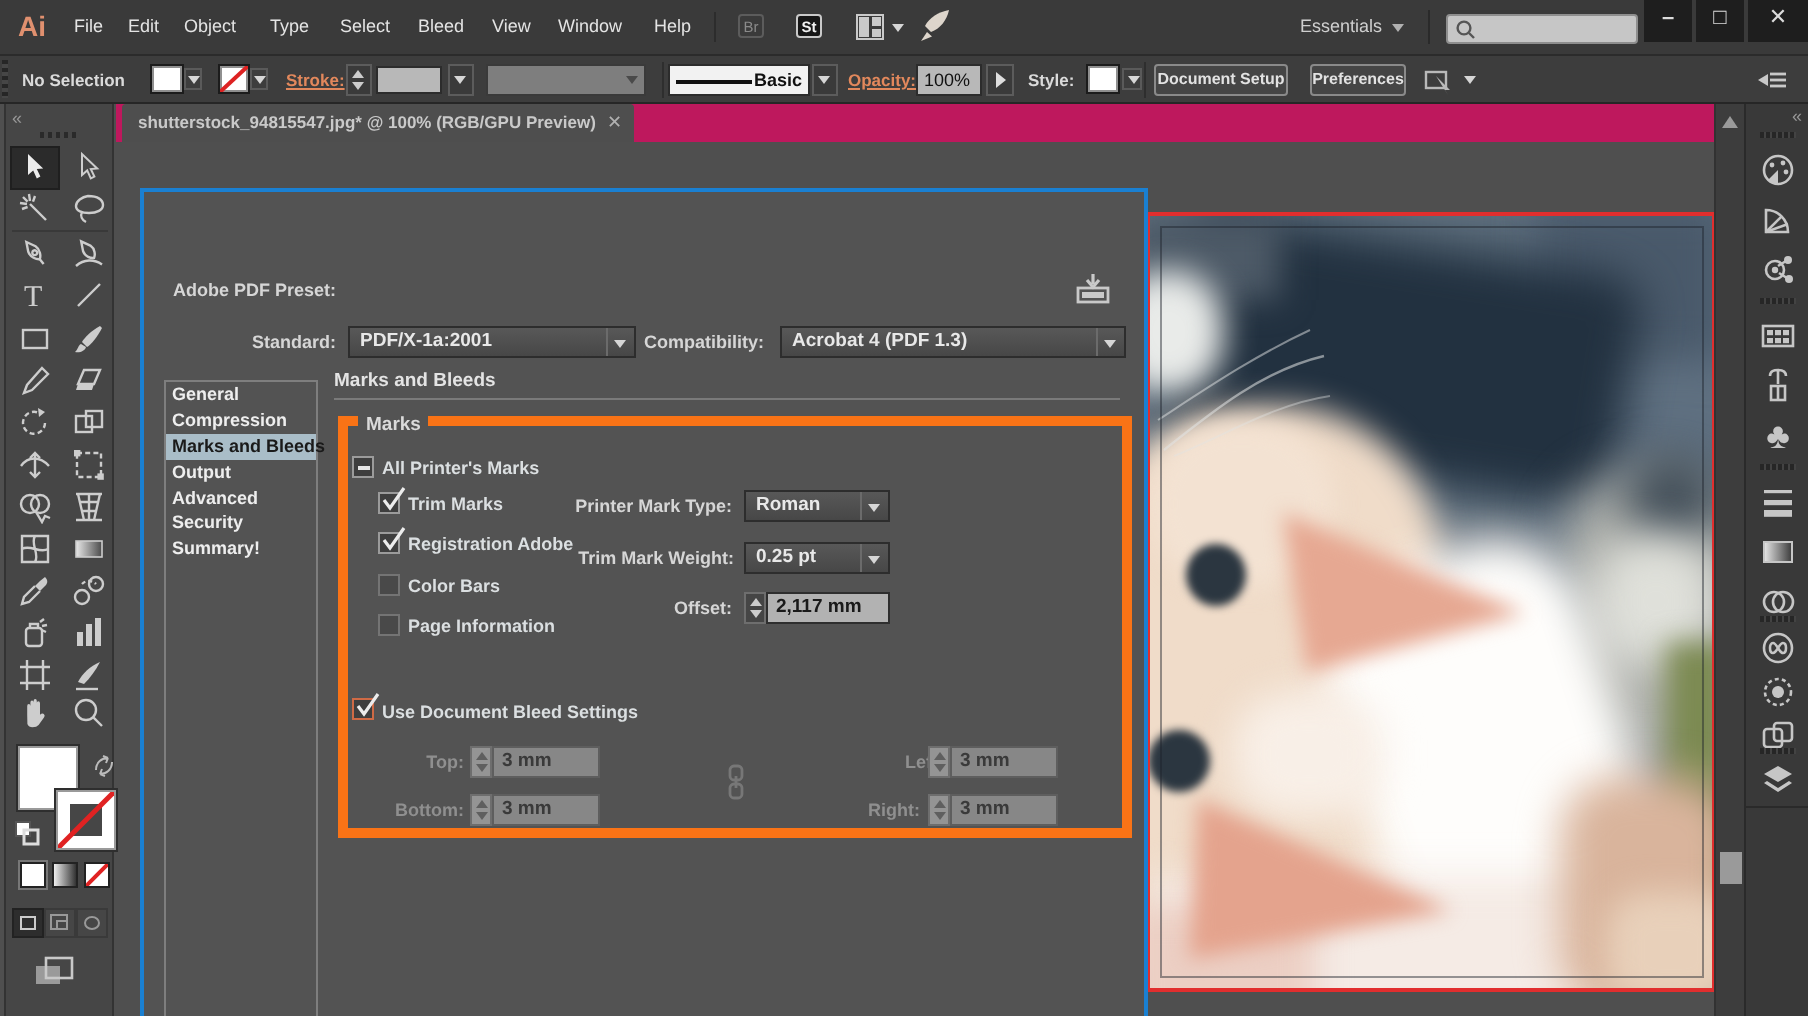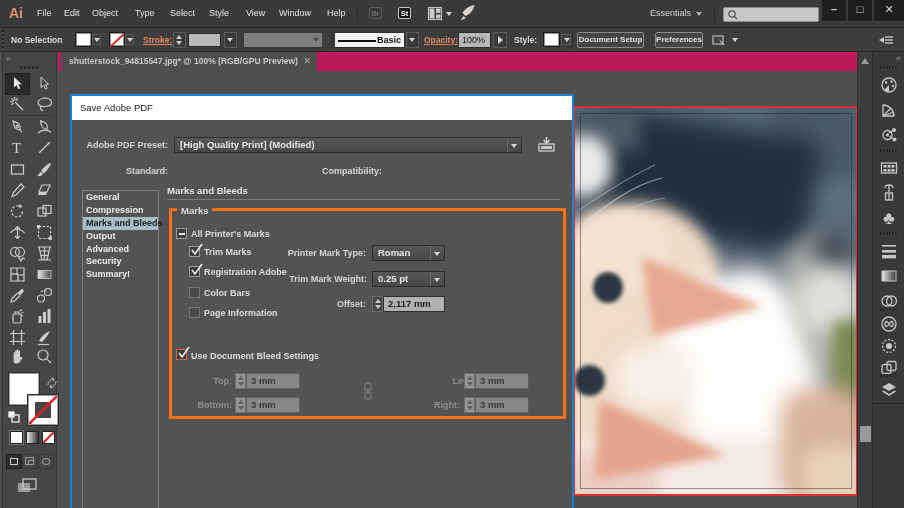--- a/index.html
+++ b/index.html
@@ -42,21 +42,21 @@
 
 #dialog { position:absolute; left:70px; top:94px; width:504px; height:416px; background:#535353; border:2px solid #1a80d2; }
 #dtitle { position:absolute; left:0; top:0; width:500px; height:24px; background:#ffffff; color:#1a1a1a; font-size:9.5px; line-height:24px; padding-left:8px; }
 .dlabel { position:absolute; font-size:9px; font-weight:bold; color:#d6d6d6; text-align:right; line-height:15px; white-space:nowrap; }
 .ddrop { position:absolute; height:16px; background:linear-gradient(#585858,#474747); border:1px solid #2d2d2d; font-size:9.5px; font-weight:bold; color:#e8e8e8; line-height:14px; padding-left:5px; white-space:nowrap; }
 .ddrop .arr { position:absolute; right:0; top:0; bottom:0; width:14px; border-left:1px solid #6b6b6b; }
 .cb { position:absolute; width:11px; height:11px; background:#3e3e3e; border:1px solid #9b9b9b; }
 .cb-un { position:absolute; width:11px; height:11px; background:#494949; border:1px solid #747474; }
 .cblabel { position:absolute; font-size:9px; font-weight:bold; color:#dbdfe1; line-height:13px; white-space:nowrap; }
 .check { position:absolute; left:0px; top:-4px; width:14px; height:14px; fill:none; stroke:#ececec; stroke-width:1.6; }
-.fieldset { position:absolute; border:3px solid #f97316; }
+.fieldset { position:absolute; border:5px solid #f97316; }
 .legend { position:absolute; top:-7px; left:5px; background:#535353; padding:0 4px; font-size:9.5px; font-weight:bold; color:#dadada; line-height:13px; }
 .spin { position:absolute; width:11px; height:16px; background:#454545; border:1px solid #6e6e6e; }
 .dinput { position:absolute; height:16px; background:#b2b2b2; border:1px solid #2e2e2e; font-size:9.5px; font-weight:bold; color:#1a1a1a; line-height:14px; padding-left:4px; }
 .dis-input { position:absolute; height:16px; background:#878787; border:1px solid #5e5e5e; font-size:9.5px; font-weight:bold; color:#3a3a3a; line-height:14px; padding-left:4px; }
 .dis-spin { position:absolute; width:11px; height:16px; background:#949494; border:1px solid #6e6e6e; }
 .dis-label { position:absolute; font-size:9px; font-weight:bold; color:#8f8f8f; text-align:right; line-height:15px; }
 #dlist { position:absolute; left:10px; top:94px; width:77px; height:320px; border:1px solid #7e7e7e; font-size:9px; font-weight:bold; color:#eeeeee; }
 #dlist div { height:12.9px; line-height:12.9px; padding-left:3px; white-space:nowrap; }
 #dlist .sel { background:#a9bdc8; color:#1a1a1a; }
 .utri { position:absolute; width:0; height:0; border-left:3.5px solid transparent; border-right:3.5px solid transparent; border-bottom:4px solid #ccc; }
@@ -65,21 +65,21 @@
 </head>
 <body>
 
 <div id="menubar">
   <div id="ailogo">Ai</div>
   <div class="menu" style="left:37px">File</div>
   <div class="menu" style="left:64px">Edit</div>
   <div class="menu" style="left:92px">Object</div>
   <div class="menu" style="left:135px">Type</div>
   <div class="menu" style="left:170px">Select</div>
-  <div class="menu" style="left:209px">Style</div>
+  <div class="menu" style="left:209px">Bleed</div>
   <div class="menu" style="left:246px">View</div>
   <div class="menu" style="left:279px">Window</div>
   <div class="menu" style="left:327px">Help</div>
   <div class="abs" style="left:357px; top:6px; width:1px; height:15px; background:#2c2c2c;"></div>
   <div class="appbtn" style="left:369px; border:1px solid #5c5c5c; color:#8a8a8a;">Br</div>
   <div class="appbtn" style="left:398px; border:1px solid #c9c9c9; color:#f0f0f0; background:#161616; font-weight:bold;">St</div>
   <svg class="abs" style="left:428px; top:7px;" width="14" height="13">
     <rect x="0.5" y="0.5" width="13" height="12" fill="none" stroke="#c9c9c9"></rect>
     <rect x="1.5" y="1.5" width="5" height="10" fill="#c9c9c9"></rect>
     <rect x="8" y="1.5" width="4.5" height="4.5" fill="#c9c9c9"></rect>
@@ -479,32 +479,34 @@
   <div class="grip" style="top:322px;"></div>
 
   <svg style="top:329px;" width="18" height="18">
       <path d="M9 2 L16 6 L9 10 L2 6 Z" class="dfill"></path>
       <path d="M3.5 9.5 L9 13 L14.5 9.5 L16 10.5 L9 15 L2 10.5 Z" class="dfill"></path>
     </svg>
   <div style="position:absolute; left:0; top:351px; width:32px; height:1px; background:#2a2a2a;"></div>
 </div>
 
 <div id="dialog">
-  <div id="dtitle">Save Adobe PDF</div>
   <div class="dlabel" style="left:6px; top:42px; width:90px;">Adobe PDF Preset:</div>
-  <div class="ddrop" style="left:102px; top:41px; width:348px;">[High Quality Print] (Modified)<div class="arr">
-        <div class="tri-d" style="left:3px; top:6px;"></div>
-      </div></div>
   <svg class="abs" style="left:466px; top:41px;" width="17" height="15" viewBox="0 0 17 15">
     <path d="M8.5 0 L8.5 5 M5.5 3 L8.5 6.5 L11.5 3" stroke="#c9c9c9" stroke-width="1.6" fill="none"></path>
     <rect x="1" y="7" width="15" height="7" fill="none" stroke="#c9c9c9" stroke-width="1.4"></rect>
     <rect x="3" y="9" width="11" height="3" fill="#c9c9c9"></rect>
   </svg>
   <div class="dlabel" style="left:34px; top:68px; width:62px;">Standard:</div>
+  <div class="ddrop" style="left:102px; top:67px; width:144px;">PDF/X-1a:2001<div class="arr">
+        <div class="tri-d" style="left:3px; top:6px;"></div>
+      </div></div>
   <div class="dlabel" style="left:248px; top:68px; width:62px;">Compatibility:</div>
+  <div class="ddrop" style="left:318px; top:67px; width:173px;">Acrobat 4 (PDF 1.3)<div class="arr">
+        <div class="tri-d" style="left:3px; top:6px;"></div>
+      </div></div>
 
   <div class="abs" style="left:95px; top:89px; font-size:9.5px; font-weight:bold; color:#e4e4e4;">Marks and Bleeds</div>
   <div class="abs" style="left:95px; top:103px; width:393px; height:1px; background:#7a7a7a;"></div>
 
   <div id="dlist">
     <div>General</div>
     <div>Compression</div>
     <div class="sel">Marks and Bleeds</div>
     <div>Output</div>
     <div>Advanced</div>

